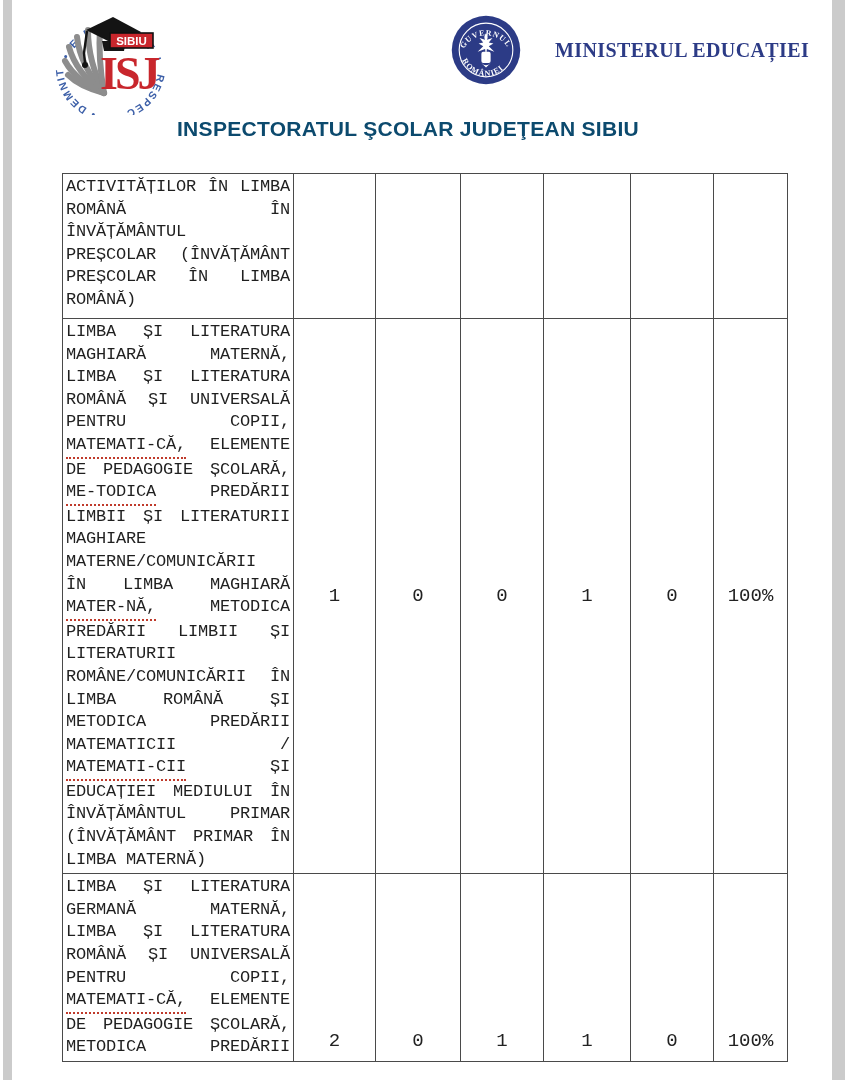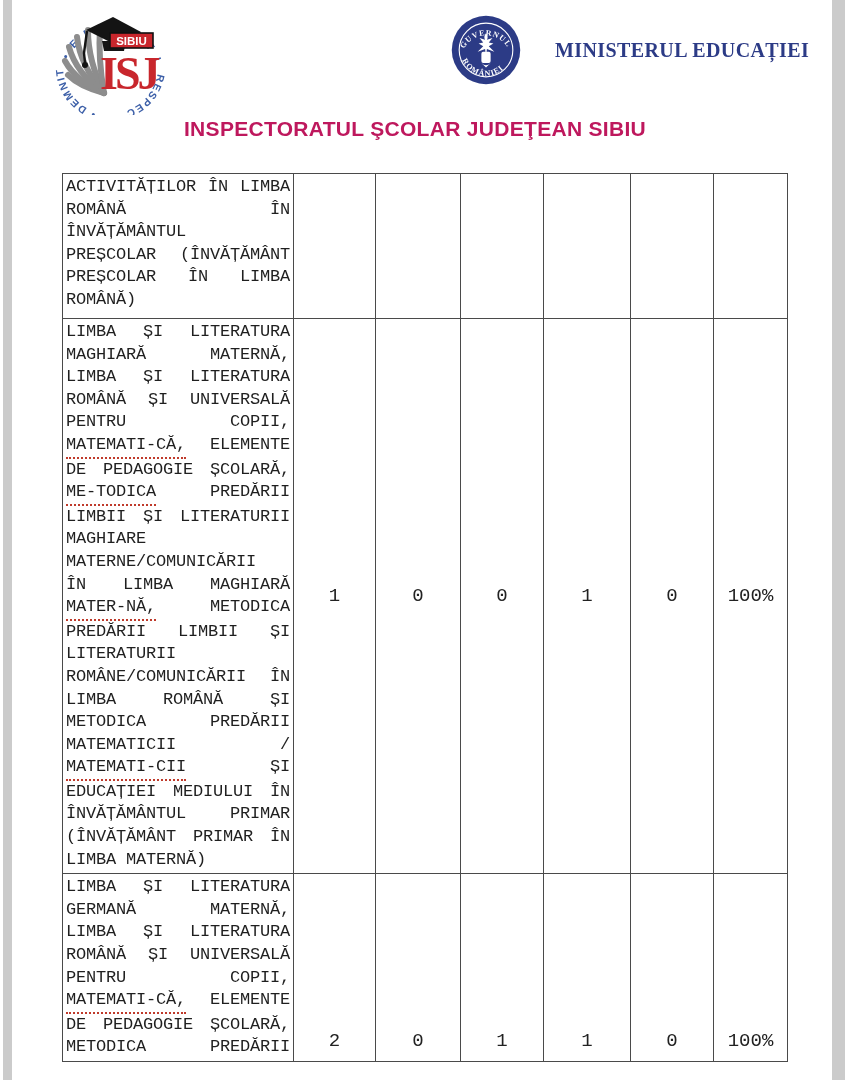--- a/index.html
+++ b/index.html
@@ -12,23 +12,23 @@
   .edge-right{left:832px;width:13px;}
 
   .logo-isj{position:absolute;left:50px;top:3px;width:122px;height:112px;}
   .gov-seal{position:absolute;left:449px;top:13px;width:74px;height:74px;}
   .ministry-label{
     position:absolute;left:527px;top:39px;
     font-family:"Liberation Serif",serif;font-weight:bold;font-size:20px;
     letter-spacing:.4px;color:#2c3b86;white-space:nowrap;margin-left:28px;
   }
   .doc-title{
-    position:absolute;left:20px;top:117px;width:790px;text-align:center;
+    position:absolute;left:13px;top:117px;width:790px;text-align:center;
     font-family:"Liberation Sans",sans-serif;font-weight:bold;font-size:21px;
-    letter-spacing:.3px;color:#be185d;white-space:nowrap;
+    letter-spacing:.3px;color:#0c4a6e;white-space:nowrap;
   }
 
   .report-table{
     position:absolute;left:62px;top:173px;
     border-collapse:collapse;table-layout:fixed;
     font-family:"Liberation Serif",serif;color:#1f1f1f;
   }
   .report-table td{border:1.6px solid #4a4a4a;overflow:hidden;font-family:Liberation Mono, monospace;}
   td.text-cell{vertical-align:top;padding:2px 3px;}
   td.num-cell{

